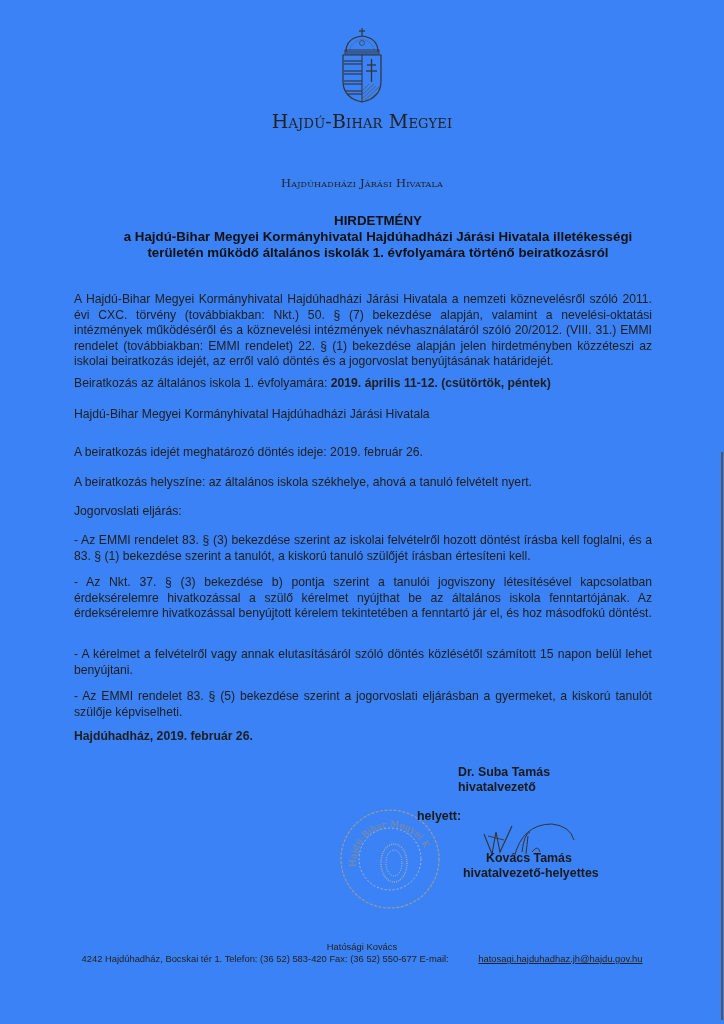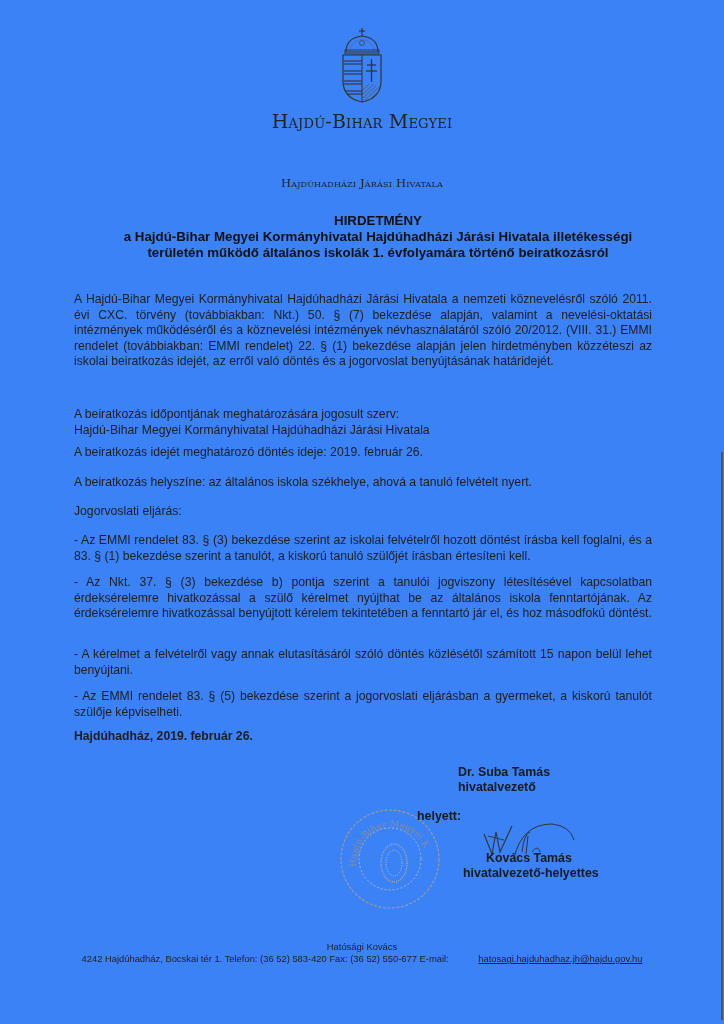--- a/index.html
+++ b/index.html
@@ -100,23 +100,25 @@
 
   <div class="org1 org-name">Hajdú-Bihar Megyei</div>
   <div class="org1 office">Hajdúhadházi Járási Hivatala</div>
 
   <div class="doc-title t1">HIRDETMÉNY</div>
   <div class="doc-title t2">a Hajdú-Bihar Megyei Kormányhivatal Hajdúhadházi Járási Hivatala illetékességi</div>
   <div class="doc-title t3">területén működő általános iskolák 1. évfolyamára történő beiratkozásról</div>
 
   <div class="body just p1">A Hajdú-Bihar Megyei Kormányhivatal Hajdúhadházi Járási Hivatala a nemzeti köznevelésről szóló 2011. évi CXC. törvény (továbbiakban: Nkt.) 50. § (7) bekezdése alapján, valamint a nevelési-oktatási intézmények működéséről és a köznevelési intézmények névhasználatáról szóló 20/2012. (VIII. 31.) EMMI rendelet (továbbiakban: EMMI rendelet) 22. § (1) bekezdése alapján jelen hirdetményben közzéteszi az iskolai beiratkozás idejét, az erről való döntés és a jogorvoslat benyújtásának határidejét.</div>
 
+  <div class="body p2">
+    <span>Beiratkozás az általános iskola 1. évfolyamára: </span><b>2019. április 11-12. (csütörtök, péntek)</b>
+  </div>
 
   <div class="body p3">
-    <div>A beiratkozás időpontjának meghatározására jogosult szerv:</div>
     <div>Hajdú-Bihar Megyei Kormányhivatal Hajdúhadházi Járási Hivatala</div>
   </div>
 
   <div class="body p4">A beiratkozás idejét meghatározó döntés ideje: 2019. február 26.</div>
   <div class="body p5">A beiratkozás helyszíne: az általános iskola székhelye, ahová a tanuló felvételt nyert.</div>
   <div class="body p6">Jogorvoslati eljárás:</div>
 
   <div class="body just p7">- Az EMMI rendelet 83. § (3) bekezdése szerint az iskolai felvételről hozott döntést írásba kell foglalni, és a 83. § (1) bekezdése szerint a tanulót, a kiskorú tanuló szülőjét írásban értesíteni kell.</div>
   <div class="body just p8">- Az Nkt. 37. § (3) bekezdése b) pontja szerint a tanulói jogviszony létesítésével kapcsolatban érdeksérelemre hivatkozással a szülő kérelmet nyújthat be az általános iskola fenntartójának. Az érdeksérelemre hivatkozással benyújtott kérelem tekintetében a fenntartó jár el, és hoz másodfokú döntést.</div>
   <div class="body just p9">- A kérelmet a felvételről vagy annak elutasításáról szóló döntés közlésétől számított 15 napon belül lehet benyújtani.</div>

